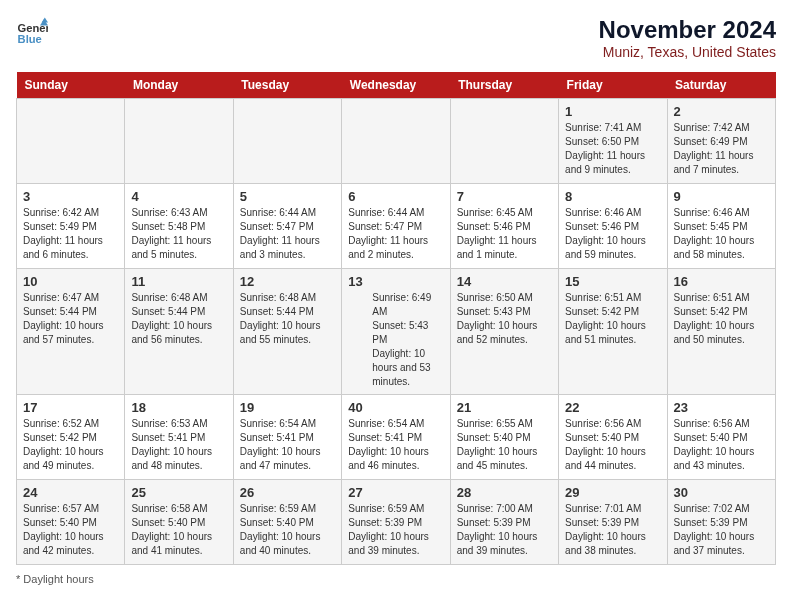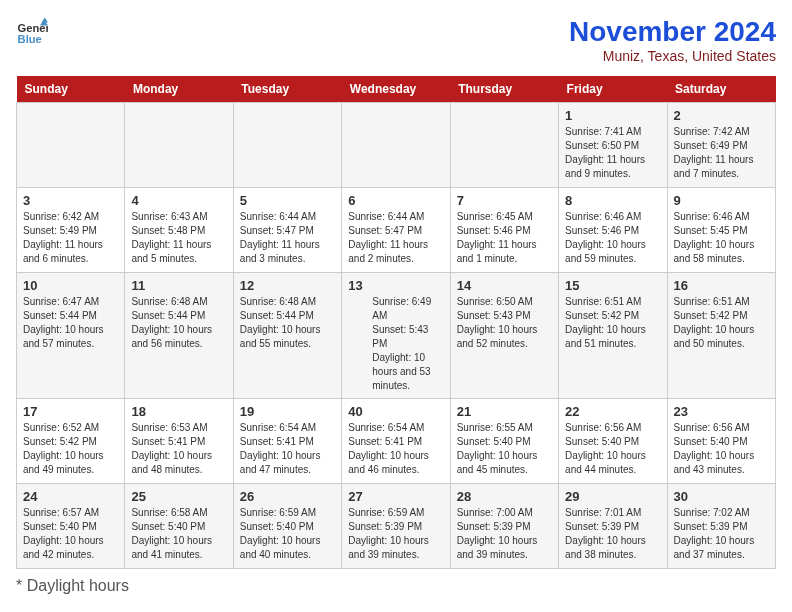--- a/index.html
+++ b/index.html
@@ -22,23 +22,23 @@
       gap: 4px;
     }
     .logo-icon {
       width: 32px;
       height: 32px;
     }
     .title-area {
       text-align: right;
     }
     .month-title {
-      font-size: 28px;
+      font-size: 24px;
       font-weight: bold;
-      color: #1d4ed8;
+      color: #0f172a;
     }
     .location {
       font-size: 14px;
       color: #7f1d1d;
     }
     table {
       width: 100%;
       border-collapse: collapse;
       font-size: 11px;
     }
@@ -74,21 +74,21 @@
     .day-info {
       font-size: 10px;
       line-height: 1.4;
       color: #333;
     }
     .empty-cell {
       background-color: #f9f9f9;
     }
     .footer-note {
       margin-top: 8px;
-      font-size: 16px;
+      font-size: 11px;
       color: #555;
     }
   </style>
 </head>
 <body>
 
 <div class="header-area">
   <div class="logo">
     <svg class="logo-icon" viewBox="0 0 40 40">
       <text x="2" y="20" font-size="14" font-weight="bold" fill="#333">General</text>

